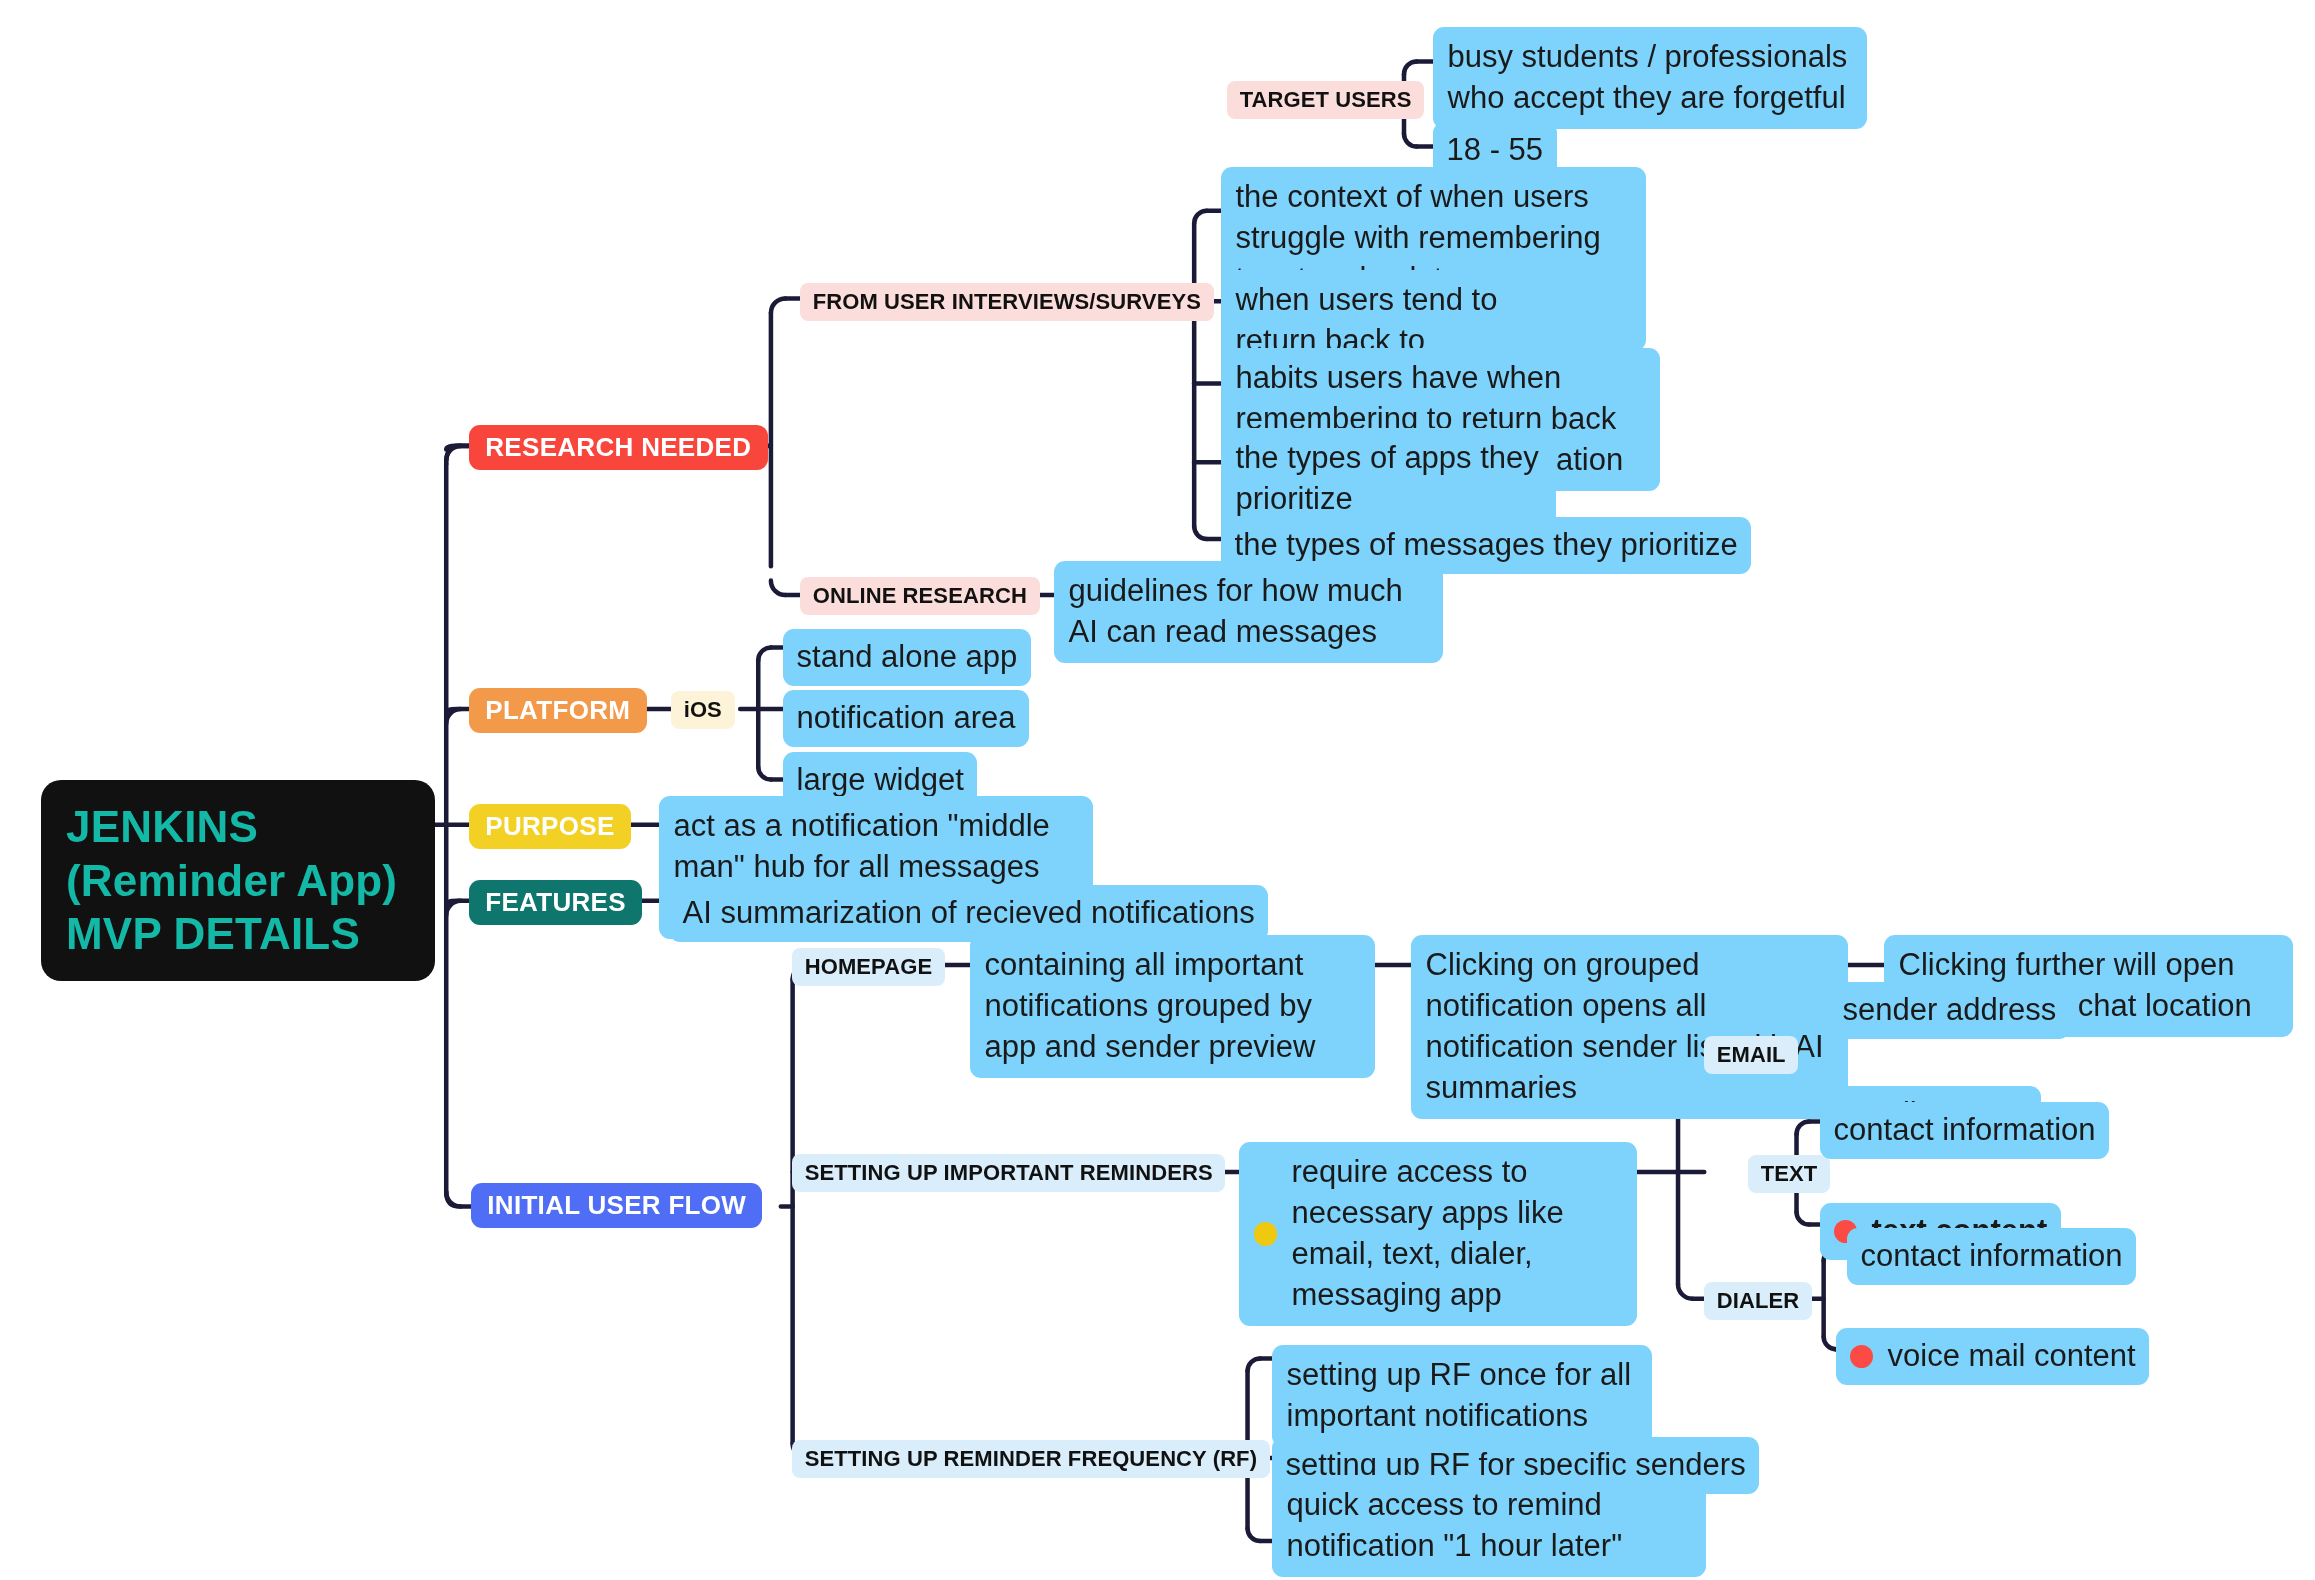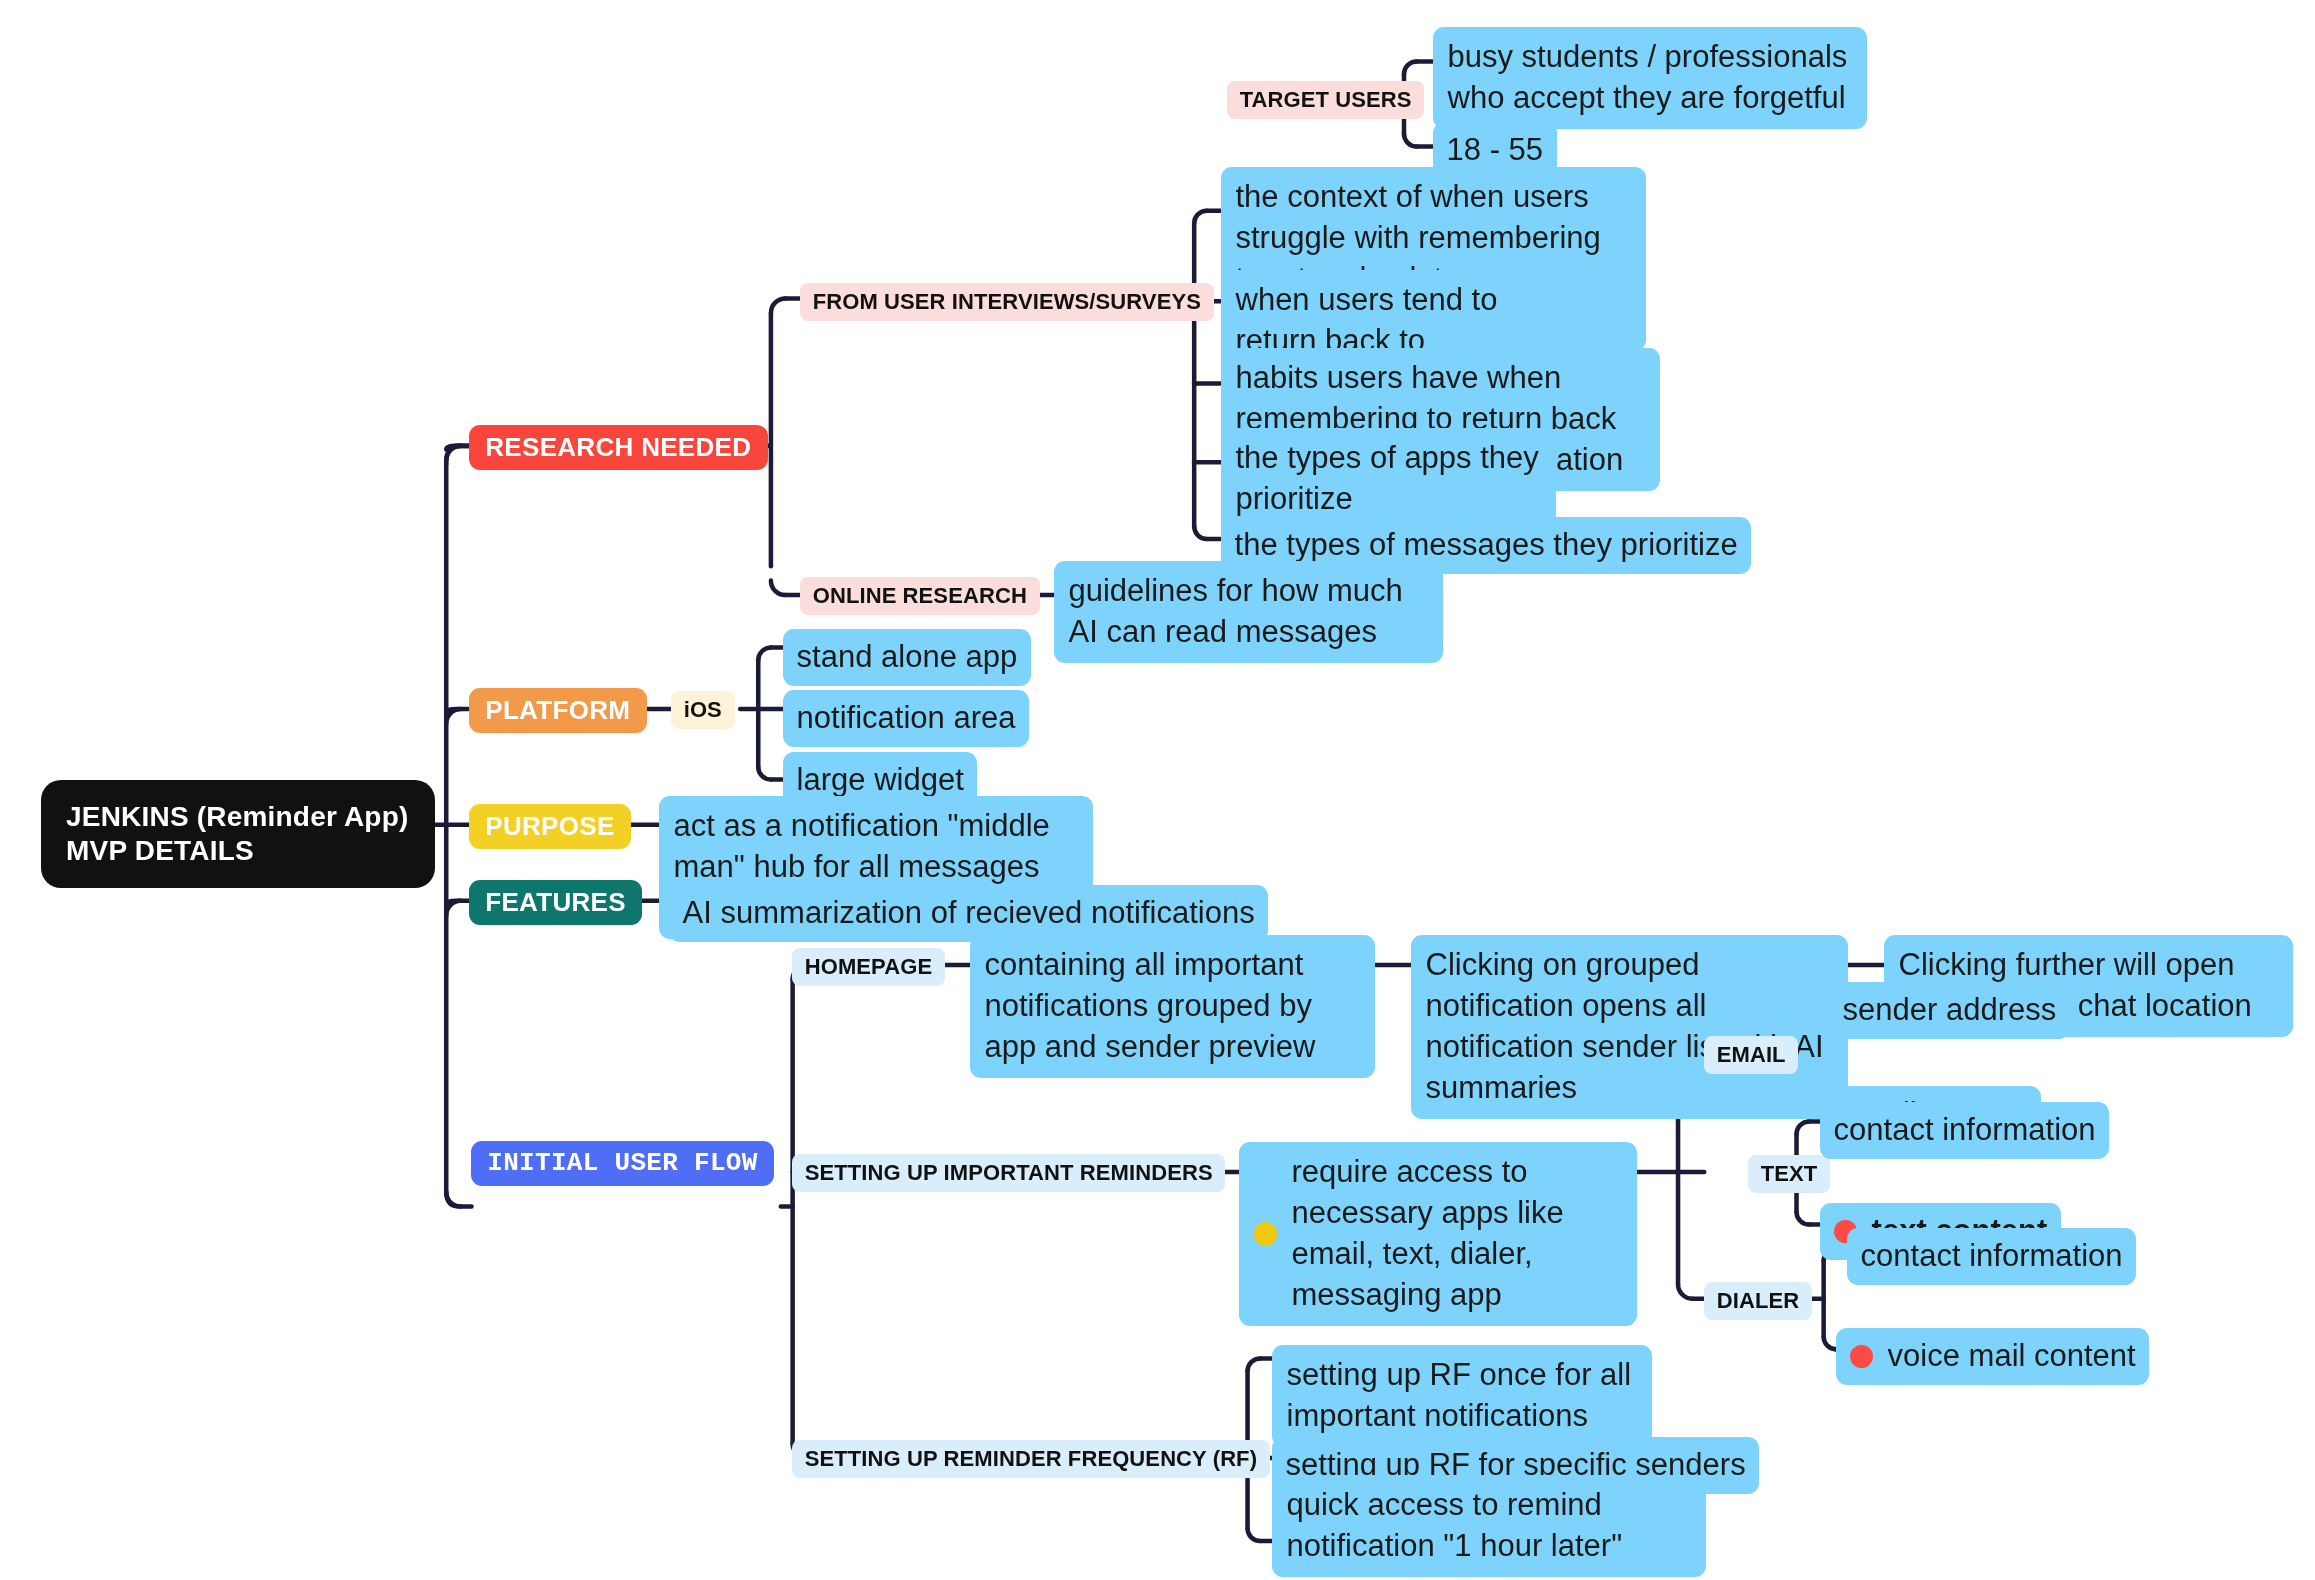--- a/index.html
+++ b/index.html
@@ -8,22 +8,22 @@
     width:2316px;height:1580px;position:relative;overflow:hidden;
     -webkit-font-smoothing:antialiased;
   }
   #canvas{position:absolute;left:0;top:0;width:2316px;height:1580px;}
   svg.edges{position:absolute;left:0;top:0;width:2316px;height:1580px;pointer-events:none;}
   .node{position:absolute;box-sizing:border-box;display:flex;align-items:center;}
   .node .txt{display:block;}
 
   
   .root{
-    background:#111111;color:#ffffff;border-radius:20px;
-    padding:20px 25px;font-weight:bold;font-size:28px;line-height:1.22;
+    background:#111111;color:#14b8a6;border-radius:20px;
+    padding:20px 25px;font-weight:bold;font-size:44px;line-height:1.22;
     letter-spacing:0.2px;
   }
 
   
   .badge{
     border-radius:11px;padding:8.1px 16.3px;font-weight:bold;font-size:26px;
     color:#ffffff;letter-spacing:0.3px;white-space:nowrap;line-height:1.1;
   }
   .badge.red   {background:#F8463C;}
   .badge.orange{background:#F2994A;}
@@ -188,21 +188,21 @@
   </div>
 
   <div class="node" style="left:469px;top:804px;">
     <span class="badge yellow txt">PURPOSE</span>
   </div>
 
   <div class="node" style="left:469px;top:880px;">
     <span class="badge green txt">FEATURES</span>
   </div>
 
-  <div class="node" style="left:471px;top:1141px;font-family:Liberation Mono, monospace;">
+  <div class="node" style="left:471px;top:1183px;">
     <span class="badge blue txt">INITIAL USER FLOW</span>
   </div>
 
   <div class="node" style="left:1227px;top:81px;">
     <span class="tag pink txt">TARGET USERS</span>
   </div>
 
   <div class="node" style="left:1433px;top:27px;width:434px;">
     <span class="leaf txt" style="width:100%;">busy students / professionals who accept they are forgetful</span>
   </div>

